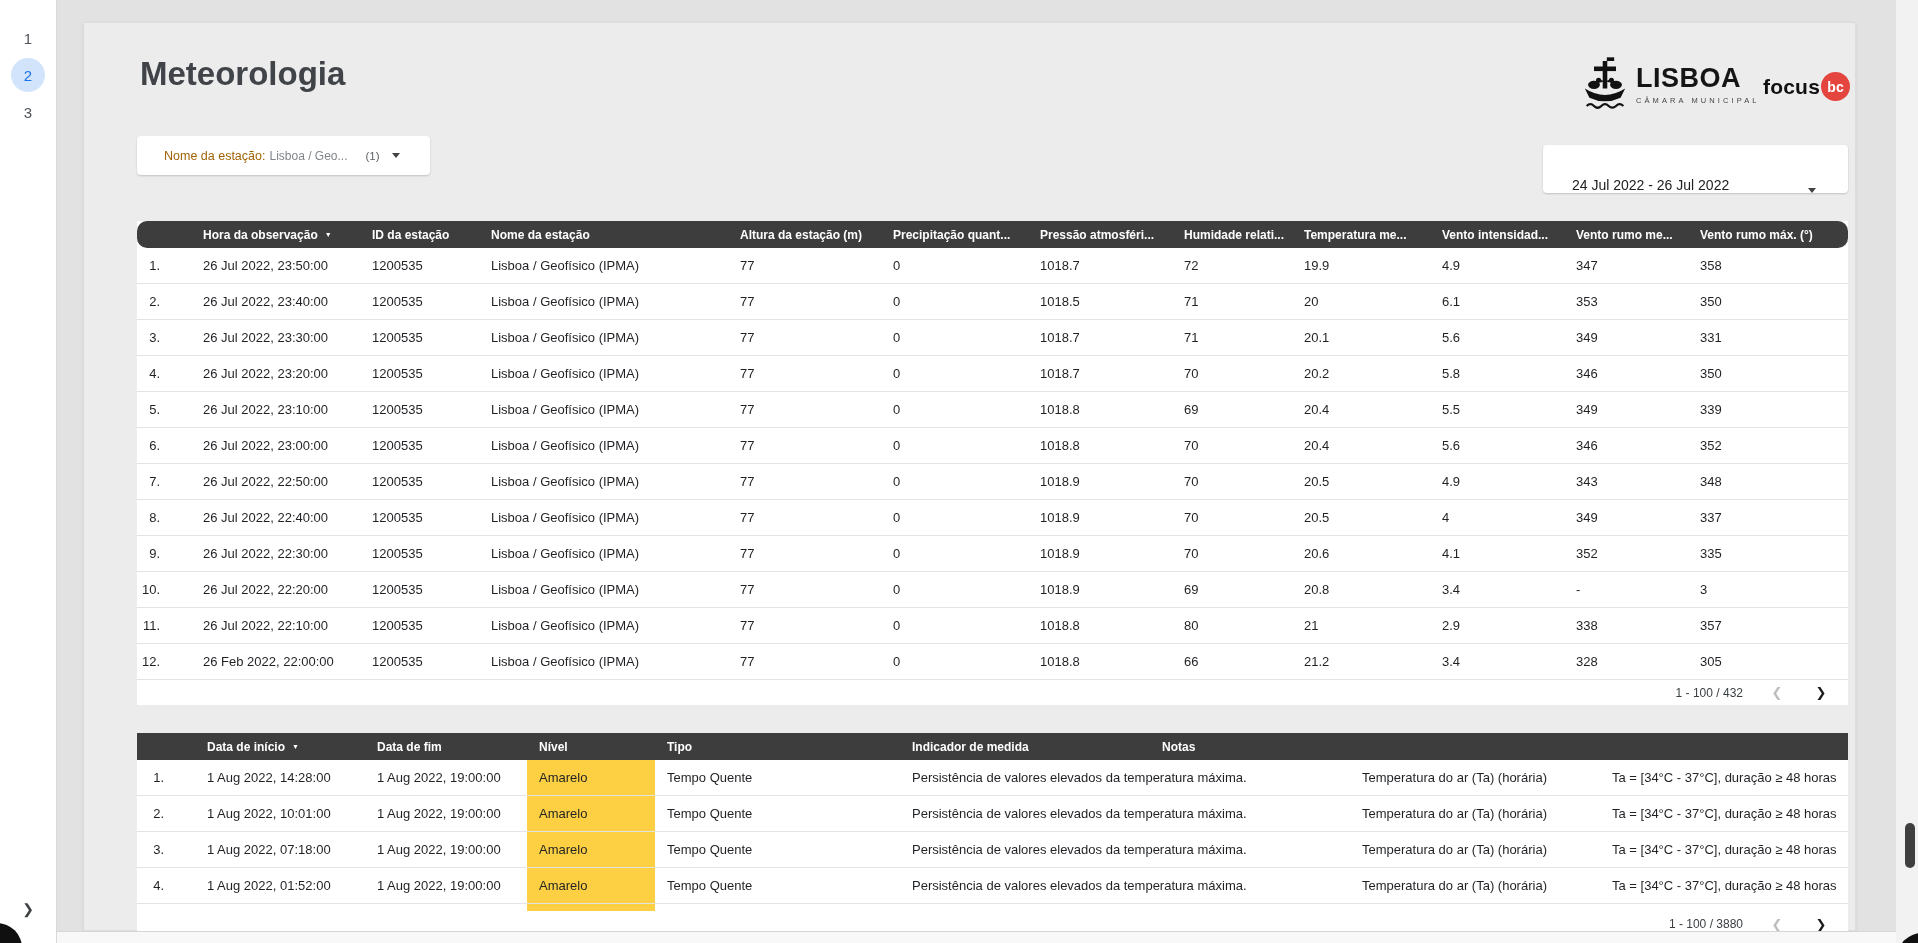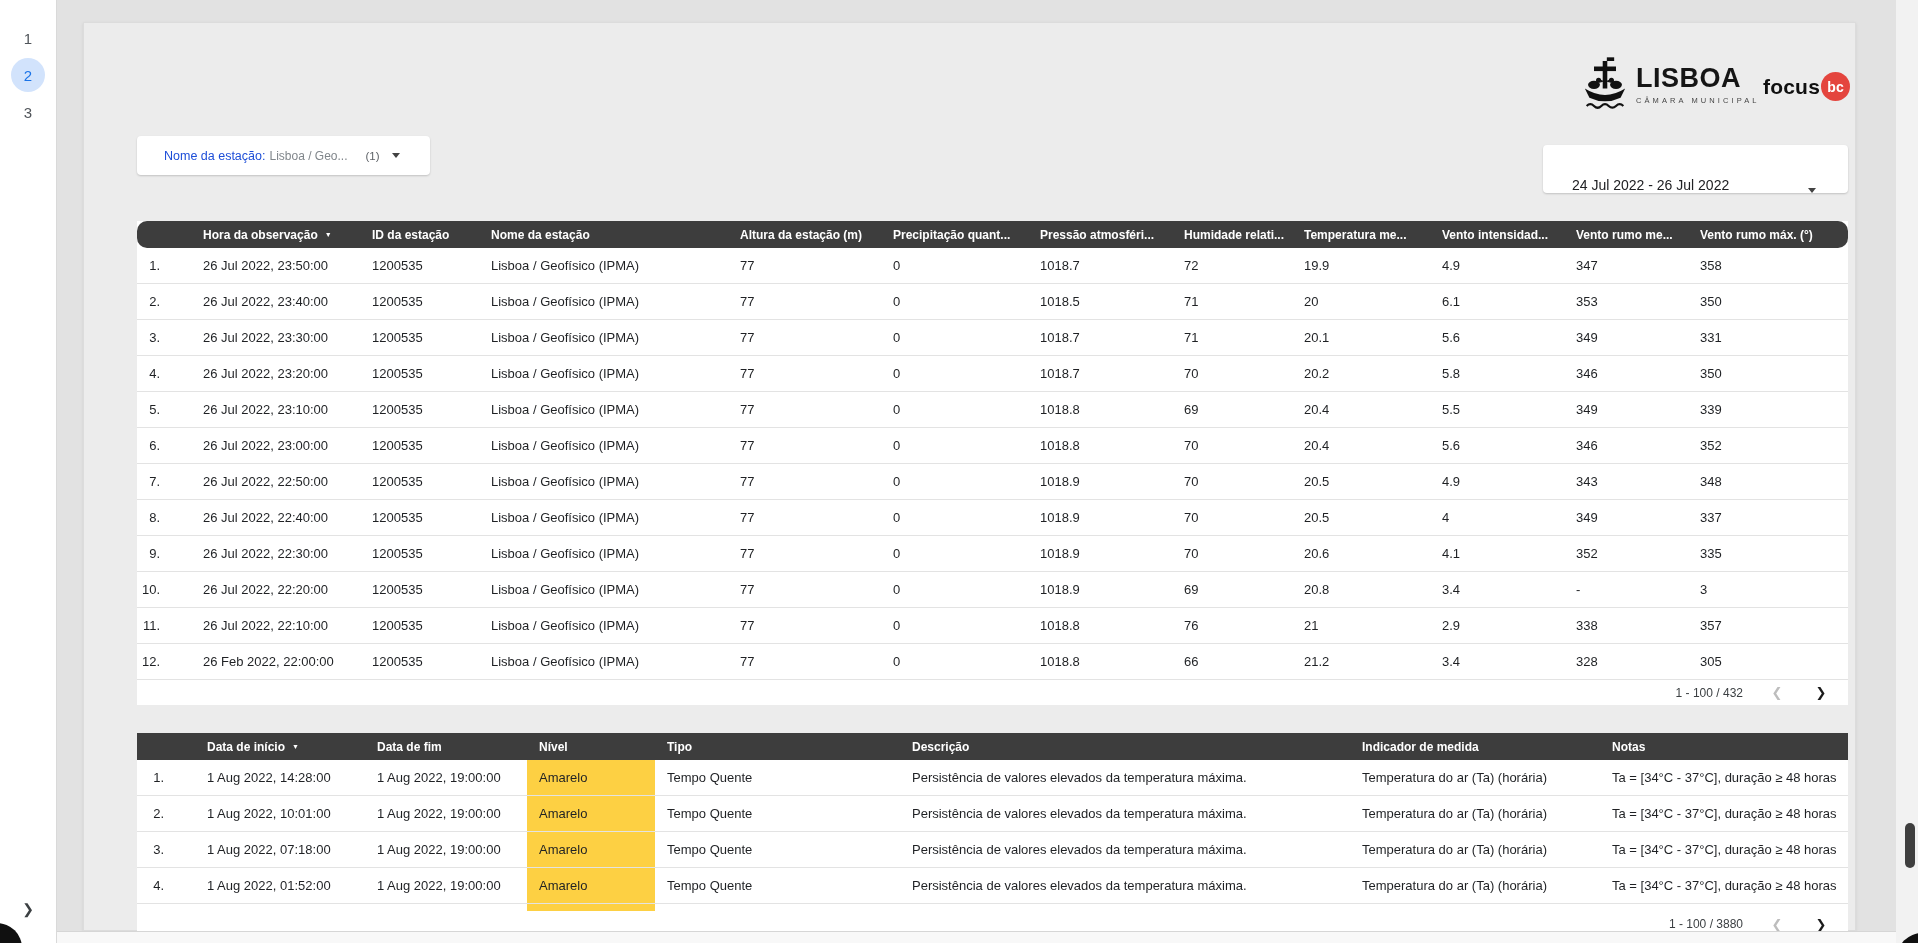--- a/index.html
+++ b/index.html
@@ -33,21 +33,21 @@
   .lisboa-small { font-size:7.5px; letter-spacing:3.1px; color:#454545; margin-top:4px; }
   .logo-focus { position:absolute; left:1763px; top:72px; display:flex; align-items:center; z-index:2; }
   .focus-text { font-size:21px; font-weight:600; color:#101010; letter-spacing:.2px; }
   .focus-badge { width:29px; height:29px; border-radius:50%; color:#ffffff; font-size:14px;
     font-weight:700; display:flex; align-items:center; justify-content:center; margin-left:1px; }
 
   
   .chip { background:#ffffff; border-radius:4px; box-shadow:0 1px 2px rgba(0,0,0,.18);
     display:flex; align-items:center; cursor:pointer; position:absolute; z-index:2; }
   .chip-station { left:137px; top:136px; width:293px; height:39px; padding:0 18px 0 27px; }
-  .chip-station .label { font-size:12.5px; color:#1d4ed8; white-space:pre; }
+  .chip-station .label { font-size:12.5px; color:#a16207; white-space:pre; }
   .chip-station .value { font-size:12px; color:#80868b; margin-left:4px; }
   .chip-station .count { font-size:11.5px; color:#5f6368; margin-left:18px; }
   .chip-date { left:1543px; top:145px; width:305px; height:48px; padding:0 32px 0 29px;align-items:flex-end; }
   .chip-date .value { font-size:14px; color:#202124; }
   .caret { width:0; height:0; border-left:4.5px solid transparent; border-right:4.5px solid transparent;
     border-top:5.5px solid #424242; margin-left:12px; }
   .chip-date .caret { margin-left:auto; }
 
   
   .table { position:absolute; width:1711px; background:#ffffff; z-index:2; }
@@ -78,20 +78,21 @@
   .scroll-thumb { position:absolute; right:3px; top:823px; width:10px; height:45px;
     background:#3f3f3f; border-radius:5px; }
 </style>
 </head>
 <body>
 
 <div class="root">
 
   <div class="page"></div>
 
+  <h1 class="title">Meteorologia</h1>
 
   <div class="logo-lisboa">
     <span>
       <svg width="44" height="52" viewBox="0 0 48 56" fill="#111111" xmlns="http://www.w3.org/2000/svg">
         <rect x="21.5" y="4" width="5" height="30"></rect>
         <rect x="12" y="10" width="24" height="5"></rect>
         <rect x="26" y="0" width="8" height="4"></rect>
         <ellipse cx="12" cy="30" rx="6.5" ry="4.5"></ellipse>
         <circle cx="17" cy="25" r="2.8"></circle>
         <polygon points="19,24.5 23.5,26 19,27.5"></polygon>
@@ -307,21 +308,21 @@
           <div class="td" style="width: 160px;">3</div>
         </div>
         <div class="tr">
           <div class="td rownum" style="width: 54px;">11.</div>
           <div class="td" style="width: 169px;">26 Jul 2022, 22:10:00</div>
           <div class="td" style="width: 119px;">1200535</div>
           <div class="td" style="width: 249px;">Lisboa / Geofísico (IPMA)</div>
           <div class="td" style="width: 153px;">77</div>
           <div class="td" style="width: 147px;">0</div>
           <div class="td" style="width: 144px;">1018.8</div>
-          <div class="td" style="width: 120px;">76</div>
+          <div class="td" style="width: 120px;">80</div>
           <div class="td" style="width: 138px;">21</div>
           <div class="td" style="width: 134px;">2.9</div>
           <div class="td" style="width: 124px;">338</div>
           <div class="td" style="width: 160px;">357</div>
         </div>
         <div class="tr">
           <div class="td rownum" style="width: 54px;">12.</div>
           <div class="td" style="width: 169px;">26 Feb 2022, 22:00:00</div>
           <div class="td" style="width: 119px;">1200535</div>
           <div class="td" style="width: 249px;">Lisboa / Geofísico (IPMA)</div>
@@ -352,23 +353,20 @@
           <span class="sort">▼</span>
         </div>
         <div class="th" style="width: 162px;">
           <span>Data de fim</span>
         </div>
         <div class="th" style="width: 128px;">
           <span>Nível</span>
         </div>
         <div class="th" style="width: 245px;">
           <span>Tipo</span>
-        </div>
-        <div class="th" style="width: 450px;">
-          <span>Descrição</span>
         </div>
         <div class="th" style="width: 250px;">
           <span>Indicador de medida</span>
         </div>
         <div class="th" style="width: 248px;">
           <span>Notas</span>
         </div>
       </div>
     <div class="tbody">
         <div class="tr">

